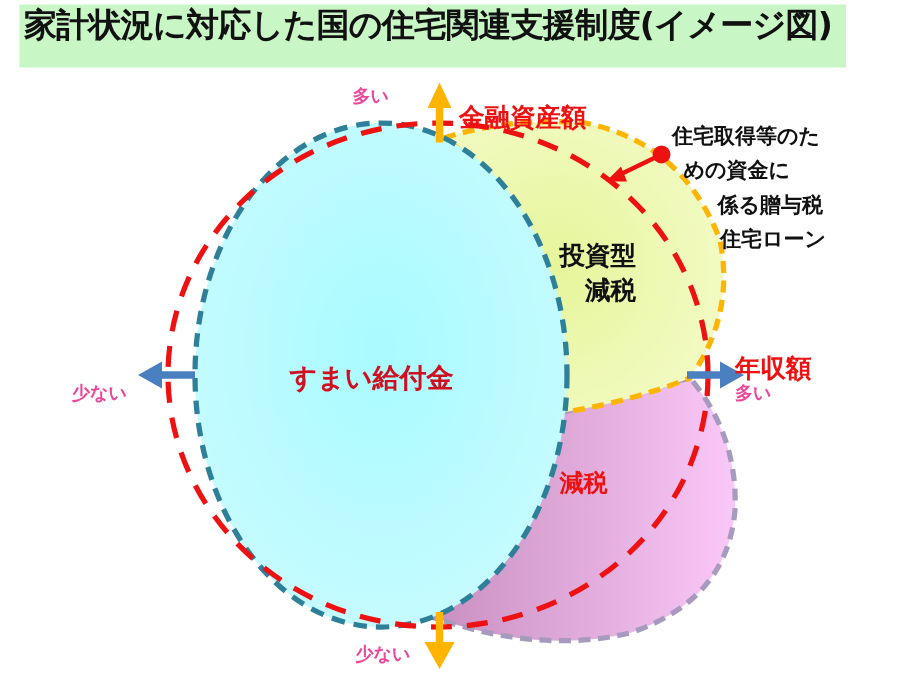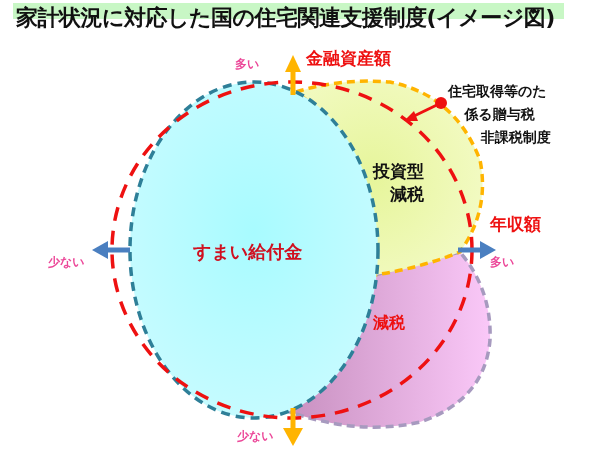--- a/index.html
+++ b/index.html
@@ -1,18 +1,18 @@
 <!DOCTYPE html>
 <html><head>
 <meta charset="utf-8">
 <style>
   html, body { margin:0; padding:0; background:#ffffff; }
   body { width:600px; height:464px; position:relative; overflow:hidden;
          font-family: "DejaVu Sans", sans-serif; }
-  .title { position:absolute; left:13px; top:3px; height:16px; width:548px;
+  .title { position:absolute; left:13px; top:3px; height:42px; width:548px;
            background:#c8f7c5; color:#111; font-size:22px; line-height:30px;
            font-weight:bold; letter-spacing:-0.5px; white-space:nowrap; padding-left:3px; }
   svg.diagram { position:absolute; left:0; top:0; }
   .lbl { position:absolute; white-space:nowrap; font-weight:bold; }
   .axis-lbl { color:#ec4899; font-size:12px; }
   .red-lbl { color:#ee1111; font-size:17px; }
   .region-dark { color:#111; font-size:17px; line-height:23px; }
   .region-red { color:#d01020; font-size:18px;font-family:Liberation Serif, serif; }
   .note { color:#111; font-size:14px; line-height:23px; text-align:right; }
 </style>
@@ -54,34 +54,35 @@
   <polygon points="108,241 108,259 92,250" fill="#4a7fc0"></polygon>
   <line x1="458" y1="250" x2="482" y2="250" stroke="#4a7fc0" stroke-width="5"></line>
   <polygon points="480,241 480,259 496,250" fill="#4a7fc0"></polygon>
 
   <circle cx="441" cy="103" r="6" fill="#ee1111"></circle>
   <line x1="441" y1="103" x2="412" y2="117" stroke="#ee1111" stroke-width="3"></line>
   <polygon points="404,121 414,111 418,121" fill="#ee1111"></polygon>
 </svg>
 
 <div class="lbl axis-lbl" style="left:235px; top:56px;">多い</div>
-<div class="lbl red-lbl" style="left:306px; top:47px;">金融資産額</div>
+<div class="lbl red-lbl" style="left:306px; top:67px;">金融資産額</div>
 <div class="lbl axis-lbl" style="left:237px; top:428px;">少ない</div>
 <div class="lbl axis-lbl" style="left:48px; top:254px;">少ない</div>
-<div class="lbl red-lbl" style="left:490px; top:213px;">年収額</div>
+<div class="lbl red-lbl" style="left:490px; top:234px;">年収額</div>
 <div class="lbl axis-lbl" style="left:490px; top:254px;">多い</div>
 
 <div class="lbl region-red" style="left:193px; top:240px;">すまい給付金</div>
 
 <div class="lbl region-dark" style="left:368px; top:160px; text-align:right;">
   <div>投資型</div>
   <div style="padding-left:22px;">減税</div>
 </div>
 
 <div class="lbl region-red" style="left:373px; top:312px; font-size:16px; line-height:22px; color:#ee1111;">
   <div>減税</div>
 </div>
 
 <div class="lbl note" style="left:448px; top:80px;">
   <div style="margin-right:4px;">住宅取得等のた</div>
-  <div style="margin-right:16px;">係る贈与税</div>
-  <div style="margin-right:0px;">非課税制度</div>
+  <div style="margin-right:24px;">めの資金に</div>
+  <div style="margin-right:2px;">係る贈与税</div>
+  <div style="margin-right:0px;">住宅ローン</div>
 </div>
 
 </body></html>

